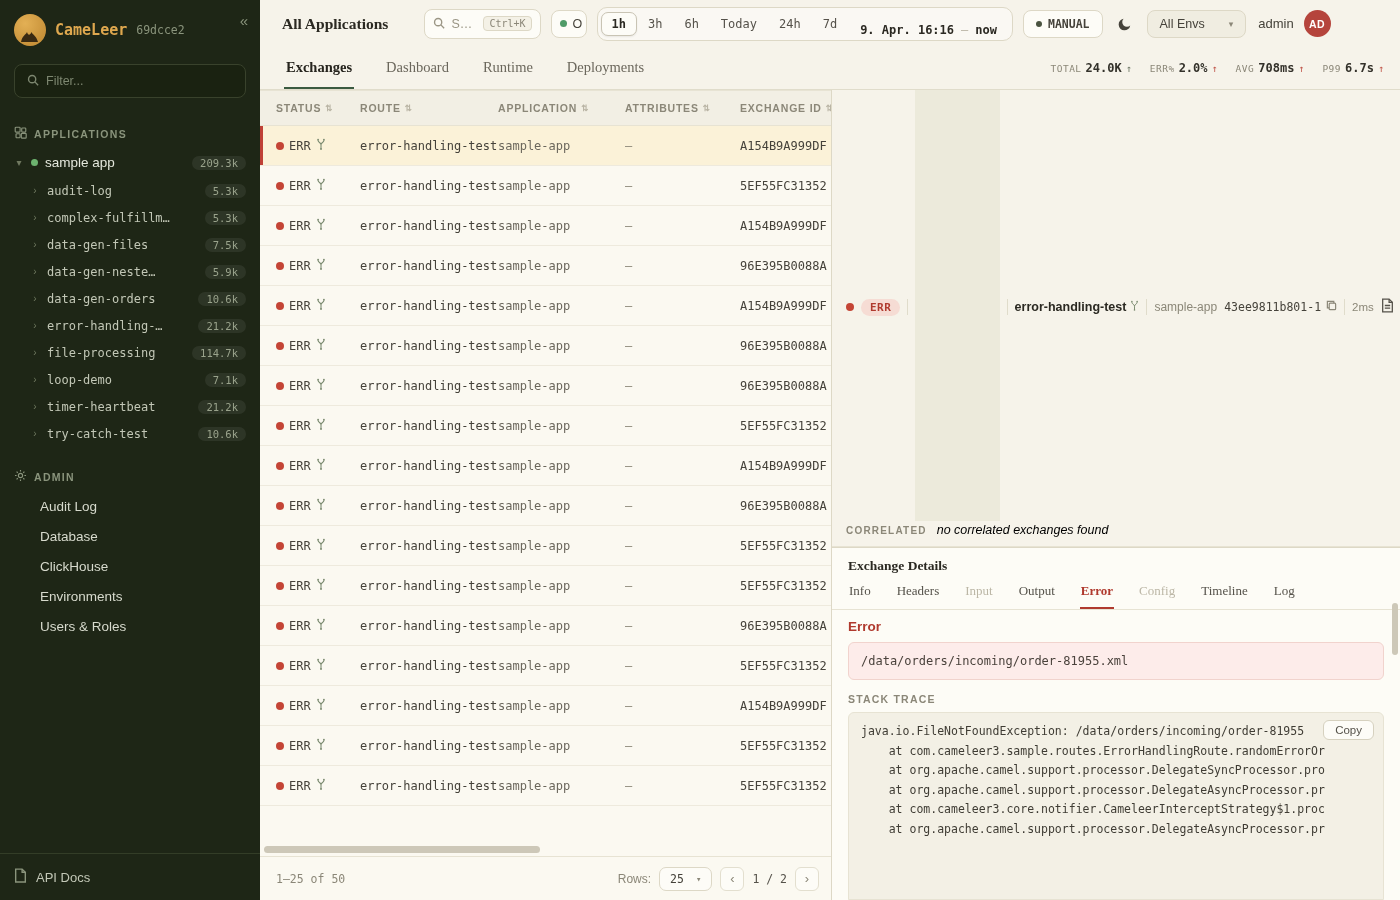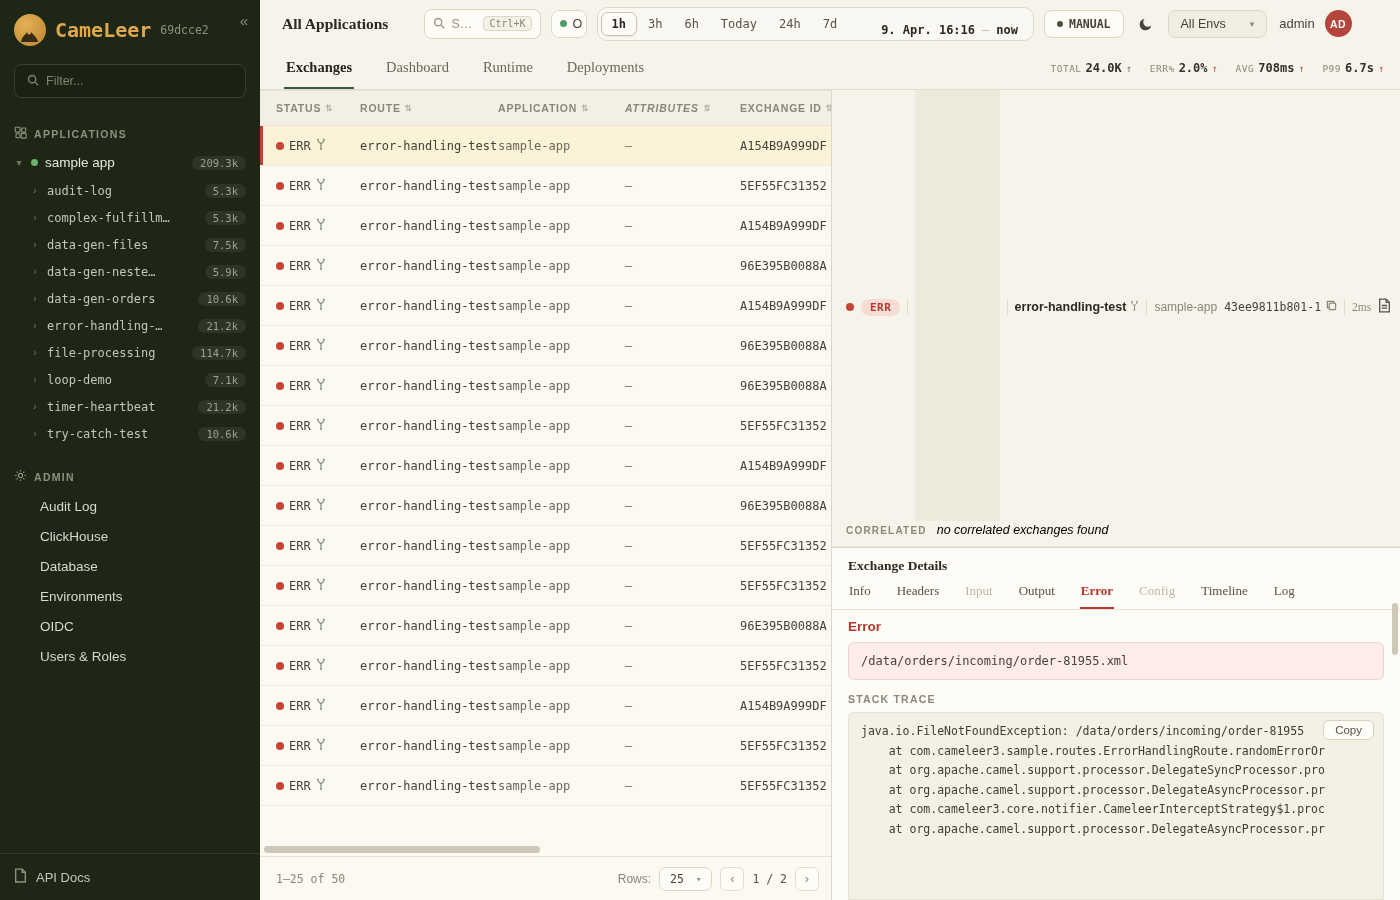--- a/index.html
+++ b/index.html
@@ -6,21 +6,21 @@
   html,body { width:1400px; height:900px; overflow:hidden; }
   body { font-family:"Liberation Sans", sans-serif; background:#f6f3ea; color:#35332c; }
 
   .app { display:flex; width:1400px; height:900px; }
 
   
   .sidebar { width:260px; flex:none; background:#1e2616; color:#c9cec0; display:flex; flex-direction:column; }
   .sb-head { display:flex; align-items:center; gap:9px; padding:14px 14px 10px; position:relative; }
   .logo-circle { width:32px; height:32px; border-radius:50%; background:radial-gradient(circle at 35% 30%, #e3b055, #c8923a 70%); display:flex; align-items:flex-end; justify-content:center; overflow:hidden; flex:none; }
   .logo-circle svg { display:block; margin-bottom:4px; }
-  .sb-title { font-family:"DejaVu Sans Mono", monospace; font-weight:bold; font-size:20px; color:#dfa84f; }
+  .sb-title { font-family:"DejaVu Sans Mono", monospace; font-weight:bold; font-size:15px; color:#dfa84f; }
   .sb-version { font-family:"DejaVu Sans Mono", monospace; font-size:11.5px; color:#8a947c; }
   .collapse-btn { position:absolute; right:12px; top:12px; background:none; border:none; color:#8a947c; font-size:15px; cursor:pointer; }
   .filter-wrap { margin:8px 14px 16px; display:flex; align-items:center; gap:7px; background:#1a2211; border:1px solid #39422c; border-radius:8px; padding:7px 12px; }
   .filter-wrap input { background:transparent; border:none; outline:none; color:#c9cec0; font-size:12.5px; width:100%; }
   .filter-wrap input::placeholder { color:#7d8770; }
   .sb-section { display:flex; align-items:center; gap:7px; padding:12px 14px 7px; font-size:10.5px; font-weight:bold; letter-spacing:1.3px; color:#8a947c; }
   .app-group { display:flex; align-items:center; gap:7px; padding:7px 14px; font-size:13.5px; color:#e4e7dc; cursor:pointer; }
   .chev { color:#6f785f; font-size:10px; width:10px; text-align:center; flex:none; }
   .green-dot { width:7px; height:7px; border-radius:50%; background:#6db36f; flex:none; }
   .count-pill { margin-left:auto; background:rgba(255,255,255,.07); border-radius:9px; padding:1px 8px; font-family:"DejaVu Sans Mono", monospace; font-size:10.5px; color:#9aa38c; }
@@ -33,21 +33,21 @@
   .main { flex:1; display:flex; flex-direction:column; min-width:0; }
 
   .topbar { height:47px; flex:none; display:flex; align-items:center; gap:10px; padding:0 14px 0 22px; }
   .page-title { font-family:"Liberation Serif", serif; font-weight:bold; font-size:15.5px; color:#2b2922; margin-right:26px; white-space:nowrap; }
   .searchbox { display:flex; align-items:center; gap:6px; background:#fdfcf7; border:1px solid #ddd8c6; border-radius:8px; padding:5px 8px; }
   .searchbox input { border:none; outline:none; background:transparent; width:26px; font-size:12.5px; color:#55524a; text-overflow:ellipsis; }
   .searchbox input::placeholder { color:#9b968586; color:#9b9685; }
   kbd.shortcut { background:#f4f1e6; border:1px solid #ddd8c6; border-radius:4px; padding:1px 5px; font-family:"DejaVu Sans Mono", monospace; font-size:10px; color:#8b8778; }
   .live-pill { display:flex; align-items:center; gap:6px; background:#fdfcf7; border:1px solid #ddd8c6; border-radius:8px; padding:6px 8px; width:36px; overflow:hidden; font-size:12.5px; color:#45423a; flex:none; }
   .live-pill .dot { width:7px; height:7px; border-radius:50%; background:#4f9b68; flex:none; }
-  .range-group { display:flex; align-items:center; border:1px solid #ddd8c6; border-radius:10px; padding:3px; background:rgba(255,255,255,.45); font-family:"DejaVu Sans Mono", monospace;gap:21px; }
+  .range-group { display:flex; align-items:center; border:1px solid #ddd8c6; border-radius:10px; padding:3px; background:rgba(255,255,255,.45); font-family:"DejaVu Sans Mono", monospace; }
   .range-btn { border:none; background:transparent; padding:4px 10px; font-family:inherit; font-size:12px; color:#55524a; border-radius:7px; cursor:pointer; border:1px solid transparent; white-space:nowrap; }
   .range-btn.active { background:#fdfcf7; border:1px solid #c9c4b4; font-weight:bold; color:#2b2922; box-shadow:0 1px 2px rgba(0,0,0,.07); }
   .date-range { display:flex; gap:7px; align-items:center; padding:0 12px; font-family:inherit; font-size:12px; color:#2b2922; font-weight:bold; white-space:nowrap;margin-top:12px; }
   .date-range .sep { color:#b9b4a4; font-weight:normal; }
   .manual-btn { display:flex; align-items:center; gap:6px; background:#fdfcf7; border:1px solid #ddd8c6; border-radius:8px; padding:6px 12px; font-family:"DejaVu Sans Mono", monospace; font-size:11.5px; font-weight:bold; color:#45423a; cursor:pointer; }
   .manual-btn .dot { width:6px; height:6px; border-radius:50%; background:#4a5340; }
   .icon-btn { background:none; border:none; cursor:pointer; padding:4px; display:flex; align-items:center; }
   .env-select { display:flex; align-items:center; gap:24px; background:#f0ede1; border:1px solid #ddd8c6; border-radius:8px; padding:6px 12px; font-size:12.5px; color:#45423a; cursor:pointer; white-space:nowrap; }
   .caret { font-size:9px; color:#8b8778; }
   .username { font-size:13px; color:#45423a; margin-left:2px; }
@@ -70,21 +70,21 @@
   .ex-head { display:flex; align-items:center; gap:10px; padding:11px 16px; }
   .ex-title { font-family:"Liberation Serif", serif; font-size:14.5px; font-weight:bold; color:#2b2922; }
   .ex-count { margin-left:auto; font-family:"DejaVu Sans Mono", monospace; font-size:11.5px; color:#8b8778; }
   .auto-badge { background:#dcecd6; color:#2f6b3c; font-family:"DejaVu Sans Mono", monospace; font-size:10.5px; font-weight:bold; padding:3px 10px; border-radius:10px; letter-spacing:.5px; }
   .thead { display:flex; align-items:center; background:#f2efe4; border-top:1px solid #e7e3d3; border-bottom:1px solid #e7e3d3; height:36px; padding-left:16px; }
   .th { display:flex; align-items:center; gap:4px; font-size:10.5px; font-weight:bold; color:#8b8778; letter-spacing:.8px; }
   .sort-ic { font-size:8.5px; color:#b9b4a4; }
   .c-status { width:84px; flex:none; }
   .c-route { width:138px; flex:none; }
   .c-app { width:127px; flex:none; }
-  .c-attr { width:115px; flex:none;font-style:italic; }
+  .c-attr { width:115px; flex:none; }
   .c-id { flex:1; min-width:0; overflow:hidden; white-space:nowrap; }
   .tbody { flex:1; overflow:hidden; }
   .row { display:flex; align-items:center; height:40px; padding-left:16px; border-bottom:1px solid #eeeadd; cursor:pointer; }
   .row.selected { background:#fbf2d8; box-shadow:inset 3px 0 0 #bf4136; }
   .cell { font-family:"DejaVu Sans Mono", monospace; font-size:12px; color:#45423a; white-space:nowrap; overflow:hidden; }
   .cell.c-status { display:flex; align-items:center; gap:5px; }
   .err-dot { width:8px; height:8px; border-radius:50%; background:#c44536; flex:none; }
   .cell.c-app { color:#6b675c; }
   .cell.c-attr { color:#8b8778; }
   .h-scrollbar { position:absolute; left:4px; bottom:47px; width:276px; height:7px; border-radius:4px; background:#cdc8b8; cursor:pointer; }
@@ -99,21 +99,21 @@
   
   .detail-panel { flex:1; display:flex; flex-direction:column; min-width:0; background:#f6f3ea; }
   .detail-head { display:flex; align-items:center; gap:7px; padding:9px 14px 6px; white-space:nowrap; overflow:hidden; }
   .pill { border-radius:9px; padding:2px 9px; font-family:"DejaVu Sans Mono", monospace; font-size:11px; font-weight:bold; }
   .pill.err { background:#f6dcd4; color:#b03a2e; letter-spacing:.5px; }
   .pill.app { background:#eceadb; color:#6b675c; font-weight:normal; }
   .vsep { width:1px; height:16px; background:#e0dccb; flex:none; }
   .dh-route { font-size:12.5px; font-weight:bold; color:#2b2922; display:flex; align-items:center; gap:4px; }
   .dh-app { font-size:12px; color:#8b8778; }
   .dh-id { font-family:"DejaVu Sans Mono", monospace; font-size:11.5px; color:#45423a; display:flex; align-items:center; gap:5px; }
-  .dh-ms { font-family:Liberation Serif, serif; font-size:11.5px; color:#8b8778; }
+  .dh-ms { font-family:Liberation Sans, sans-serif; font-size:11.5px; color:#8b8778; }
   .correlated-row { display:flex; align-items:center; gap:10px; padding:2px 14px 9px; }
   .correlated-label { font-size:10px; font-weight:bold; letter-spacing:1.2px; color:#8b8778; }
   .correlated-text { font-size:12.5px; font-style:italic; color:#000000; }
 
   .canvas { flex:1; position:relative; overflow:hidden; border-top:1px solid #e7e3d3;
     background-color:#f5f2e8;
     background-image:radial-gradient(circle, #e8e4d4 1px, transparent 1.2px);
     background-size:18px 18px; }
 
   
@@ -248,27 +248,26 @@
             <path d="M8 1.2v2M8 12.8v2M1.2 8h2M12.8 8h2M3.2 3.2l1.4 1.4M11.4 11.4l1.4 1.4M12.8 3.2l-1.4 1.4M4.6 11.4l-1.4 1.4"></path>
           </svg>
       </span>
       <span>ADMIN</span>
     </div>
 
     <div>
 
         <div class="admin-item">Audit Log</div>
 
+        <div class="admin-item">Database</div>
+
         <div class="admin-item">ClickHouse</div>
 
-        <div class="admin-item">Database</div>
-
         <div class="admin-item">Environments</div>
 
-        <div class="admin-item">OIDC</div>
 
         <div class="admin-item">Users &amp; Roles</div>
       </div>
 
     <div class="sb-footer">
       <span>
         <svg width="13" height="15" viewBox="0 0 12 14" fill="none" stroke="#8a947c" stroke-width="1.3">
             <path d="M1.5 1h6l3 3v9h-9z"></path>
             <path d="M7.5 1v3h3"></path>
           </svg>

